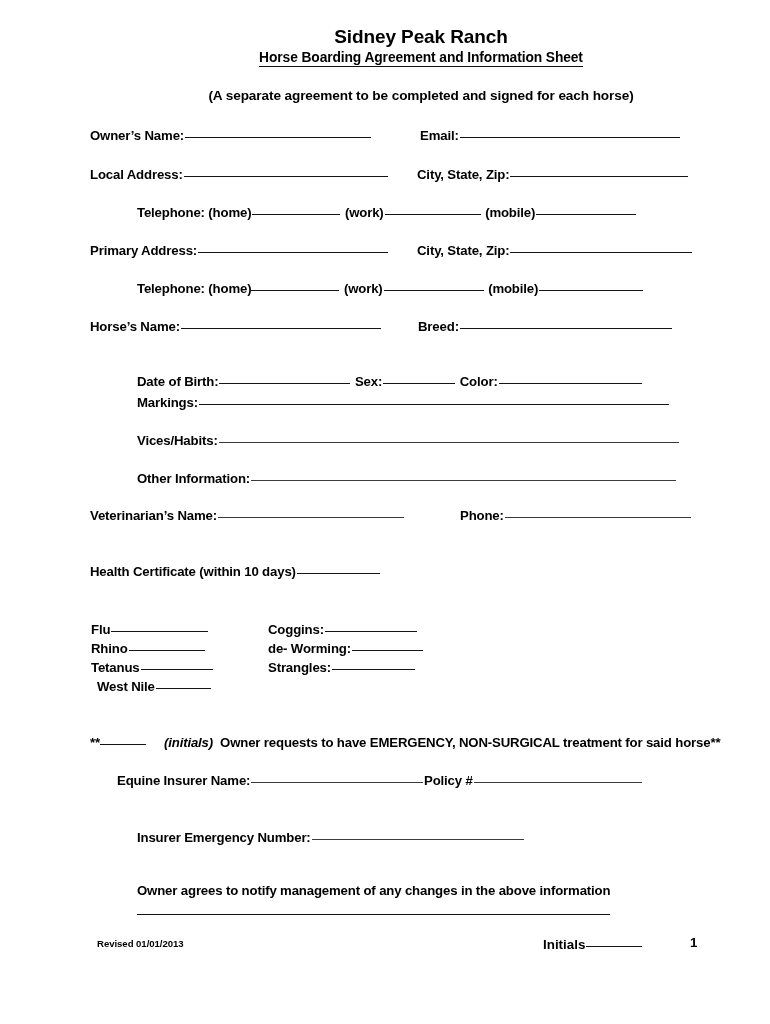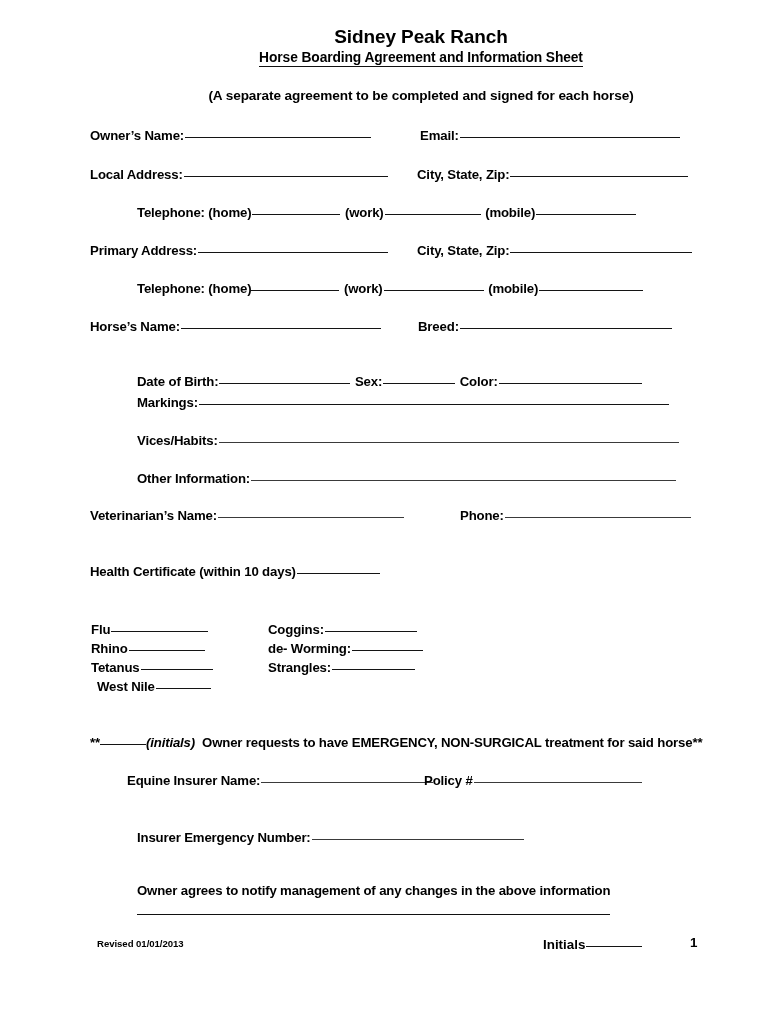--- a/index.html
+++ b/index.html
@@ -65,21 +65,21 @@
     height: 0.82em;
     margin: 0 1px;
   }
   .blank.thin { border-bottom-width: 1.2px; }
   .blank.grey { border-bottom-color: #3a3a3a; }
 
   .uline {
     border-bottom: 1.7px solid #111;
     padding-bottom: 16px;
   }
-  .ital { font-style: italic; }
+  .ital { font-style: italic; margin-left: 18px; }
 
   .footer-note {
     position: absolute;
     font-weight: bold;
     font-size: 9.6px;
     white-space: nowrap;
     letter-spacing: -0.05px;
   }
   .footer-initials {
     position: absolute;
@@ -196,21 +196,21 @@
     <span>de- Worming:</span><span class="blank" style="width:71px;"></span>
   </div>
   <div class="row" style="left:268px; top:658px;">
     <span>Strangles:</span><span class="blank" style="width:83px;"></span>
   </div>
 
   <div class="row" style="left:90px; top:733px;">
     <span>**</span><span class="blank" style="width:46px; margin:0;"></span><span class="ital">(initials)</span>&nbsp;&nbsp;<span>Owner requests to have EMERGENCY, NON-SURGICAL treatment for said horse**</span>
   </div>
 
-  <div class="row" style="left:100px; top:771px;padding-left:27px;">
+  <div class="row" style="left:90px; top:771px;padding-left:27px;">
     <span>Equine Insurer Name:</span><span class="blank grey" style="width:172px;"></span>
   </div>
   <div class="row" style="left:424px; top:771px;">
     <span>Policy #</span><span class="blank grey" style="width:168px;"></span>
   </div>
 
   <div class="row" style="left:137px; top:828px;">
     <span>Insurer Emergency Number:</span><span class="blank grey" style="width:212px;"></span>
   </div>
 

